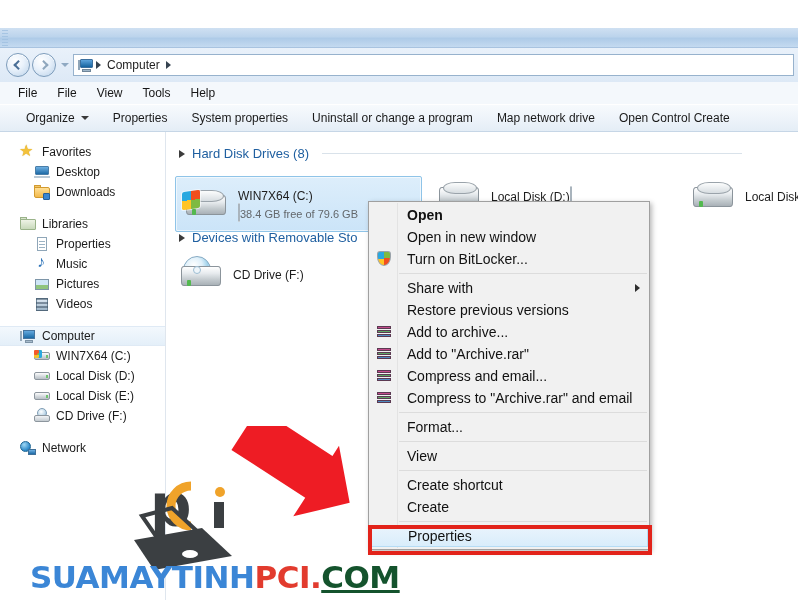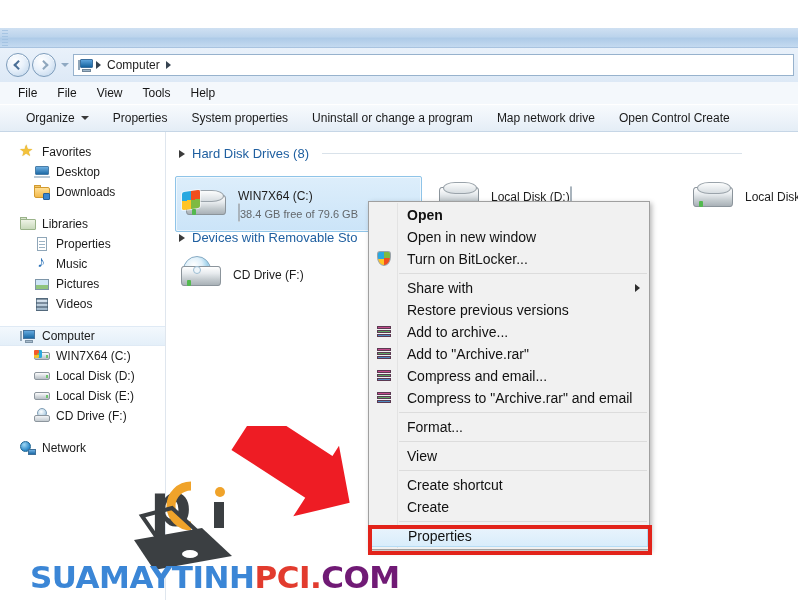--- a/index.html
+++ b/index.html
@@ -419,21 +419,21 @@
   
   .wm-logo { position: absolute; left: 128px; top: 452px; z-index: 58; }
   .wm-text {
     position: absolute; left: 30px; top: 531px; z-index: 58;
     font-family: "DejaVu Sans", sans-serif;
     font-size: 31px; font-weight: bold; letter-spacing: -0.5px;
     white-space: nowrap;
   }
   .wm-text .a { color: #3b86d6; }
   .wm-text .b { color: #e23b2e; }
-  .wm-text .c { color: #701a75; }
+  .wm-text .c { color: #14532d; text-decoration: underline; }
 </style>
 </head>
 <body>
 
 <div id="root">
 
   <div class="titlebar">
     <div class="titlebar-grip"></div>
   </div>
 

